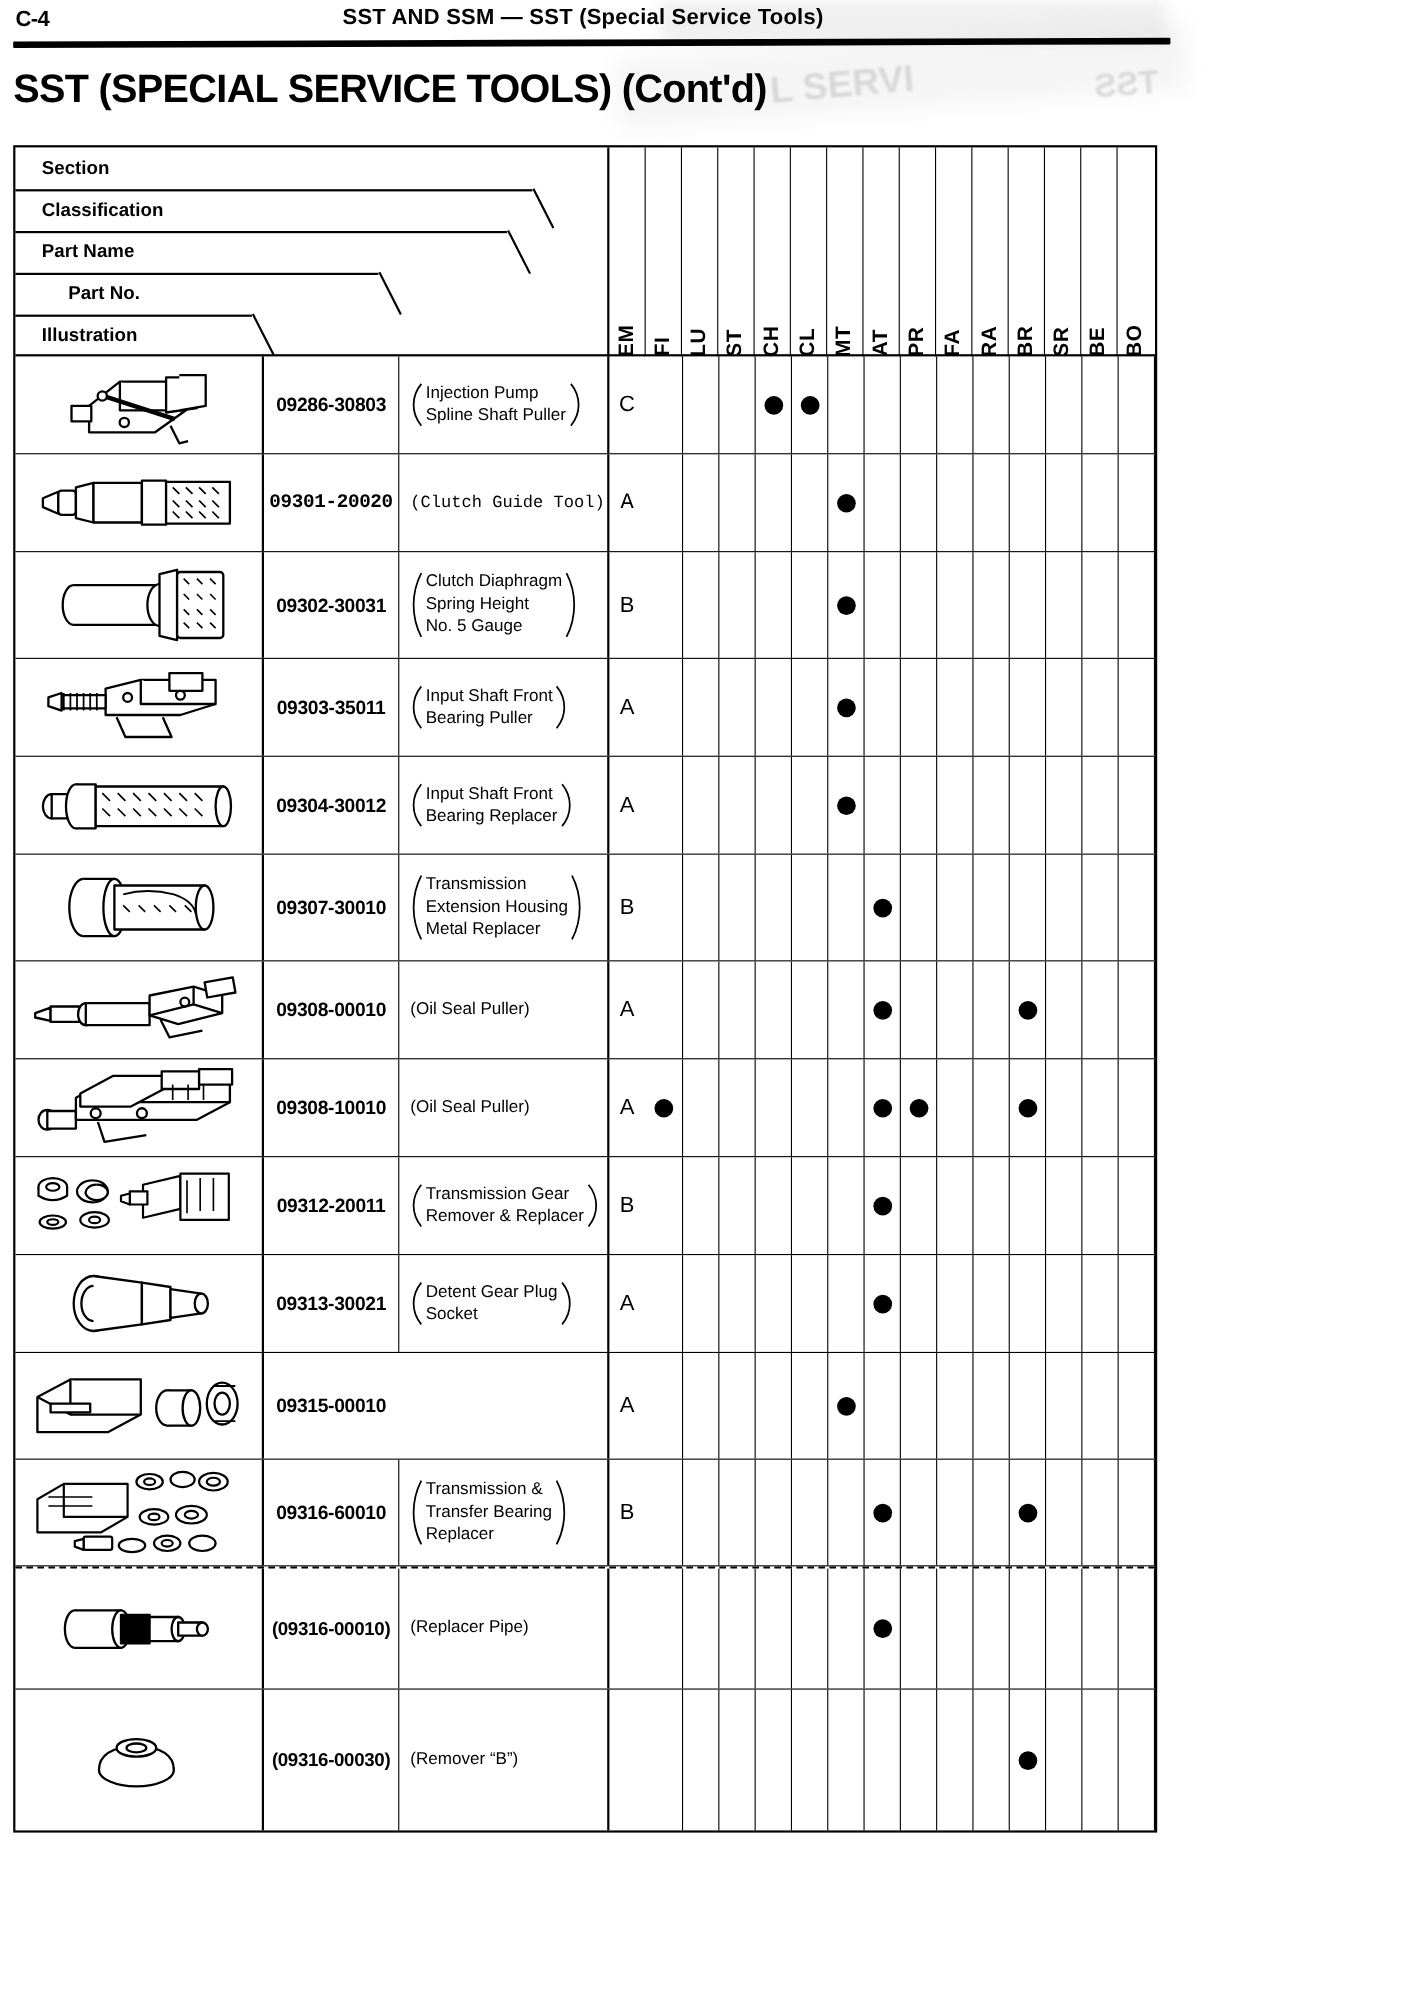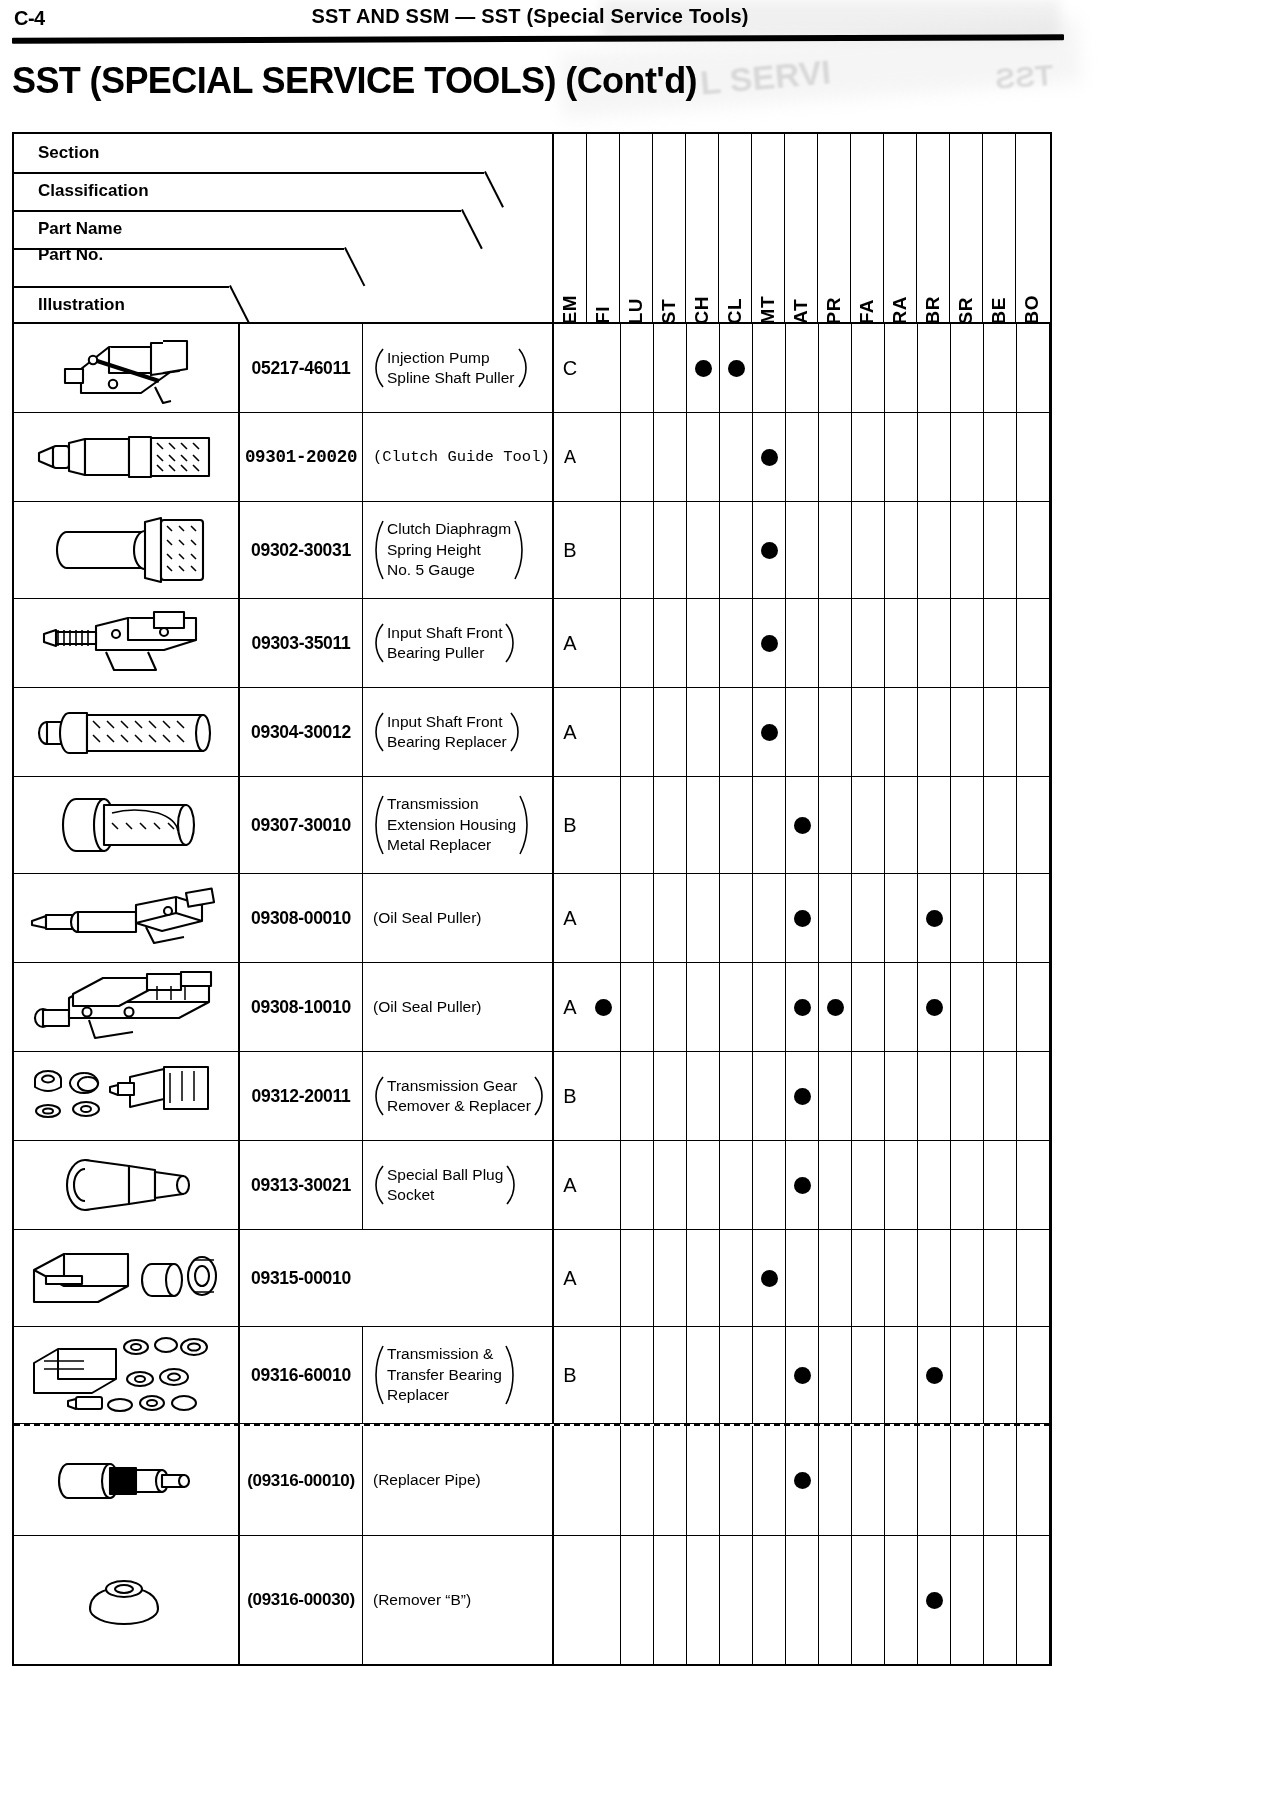--- a/index.html
+++ b/index.html
@@ -265,21 +265,21 @@
       </div>
       <div class="head-rule" style="top:76px; width:447px;"></div>
       <div class="head-diag" style="left:447px; top:76px; height:44px; transform:rotate(-27deg);"></div>
 
       <div class="head-row" style="top:76px; height:38px;">
         <span>Part Name</span>
       </div>
       <div class="head-rule" style="top:114px; width:330px;"></div>
       <div class="head-diag" style="left:330px; top:114px; height:43px; transform:rotate(-27deg);"></div>
 
-      <div class="head-row" style="top:102px; height:38px;">
+      <div class="head-row" style="top:114px; height:38px;margin-left:24px;">
         <span>Part No.</span>
       </div>
       <div class="head-rule" style="top:152px; width:215px;"></div>
       <div class="head-diag" style="left:215px; top:152px; height:42px; transform:rotate(-27deg);"></div>
 
       <div class="head-row" style="top:152px; height:38px;">
         <span>Illustration</span>
       </div>
     </div>
 
@@ -342,21 +342,21 @@
       <path d="M100 14 L128 14 L128 42 L100 46 Z"></path>
       <path d="M112 12 L136 12 L136 40 L112 44"></path>
       <rect x="14" y="40" width="18" height="14"></rect>
       <path d="M40 30 L108 52" stroke-width="4"></path>
       <circle cx="42" cy="31" r="4.2"></circle>
               <circle cx="62" cy="55" r="4.2"></circle>
       <path d="M104 58 L112 74 L120 72" fill="none"></path>
     </g>
           </svg>
         </div>
-        <div class="cell-partno">05217-46011</div>
+        <div class="cell-partno">09286-30803</div>
         <div class="cell-name">
           <div class="name-inner">
             <span class="brace">
               <svg width="12" height="42" viewBox="0 0 12 42">
                 <path d="M10 2 Q3 10.5 3 21 Q3 31.5 10 40" fill="none" stroke="#000" stroke-width="1.6"></path>
               </svg>
             </span>
             <span class="name-lines">Injection Pump
 Spline Shaft Puller</span>
             <span class="brace" style="margin-left: 2px; margin-right: 0px;">
@@ -817,21 +817,21 @@
           </svg>
         </div>
         <div class="cell-partno">09313-30021</div>
         <div class="cell-name">
           <div class="name-inner">
             <span class="brace">
               <svg width="12" height="42" viewBox="0 0 12 42">
                 <path d="M10 2 Q3 10.5 3 21 Q3 31.5 10 40" fill="none" stroke="#000" stroke-width="1.6"></path>
               </svg>
             </span>
-            <span class="name-lines">Special Ball Plug
+            <span class="name-lines">Detent Gear Plug
 Socket</span>
             <span class="brace" style="margin-left: 2px; margin-right: 0px;">
               <svg width="12" height="42" viewBox="0 0 12 42">
                 <path d="M2 2 Q9 10.5 9 21 Q9 31.5 2 40" fill="none" stroke="#000" stroke-width="1.6"></path>
               </svg>
             </span>
           </div>
         </div>
         <div class="cell-class">A</div>
         <div class="cell-marks">

